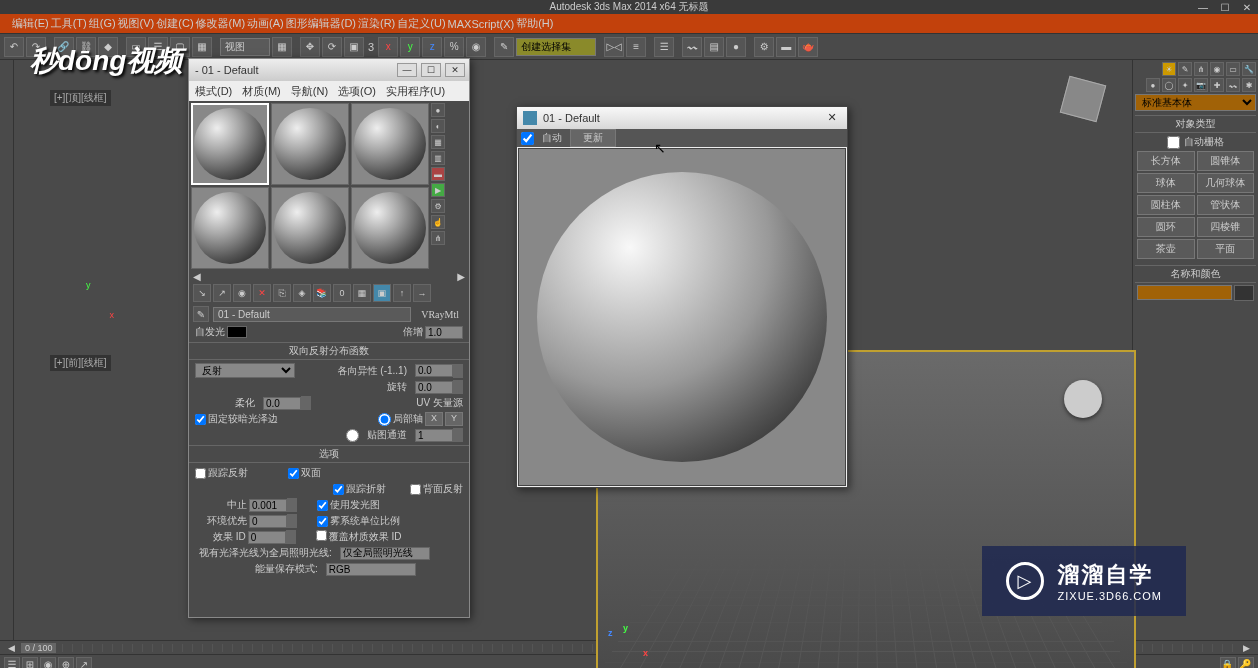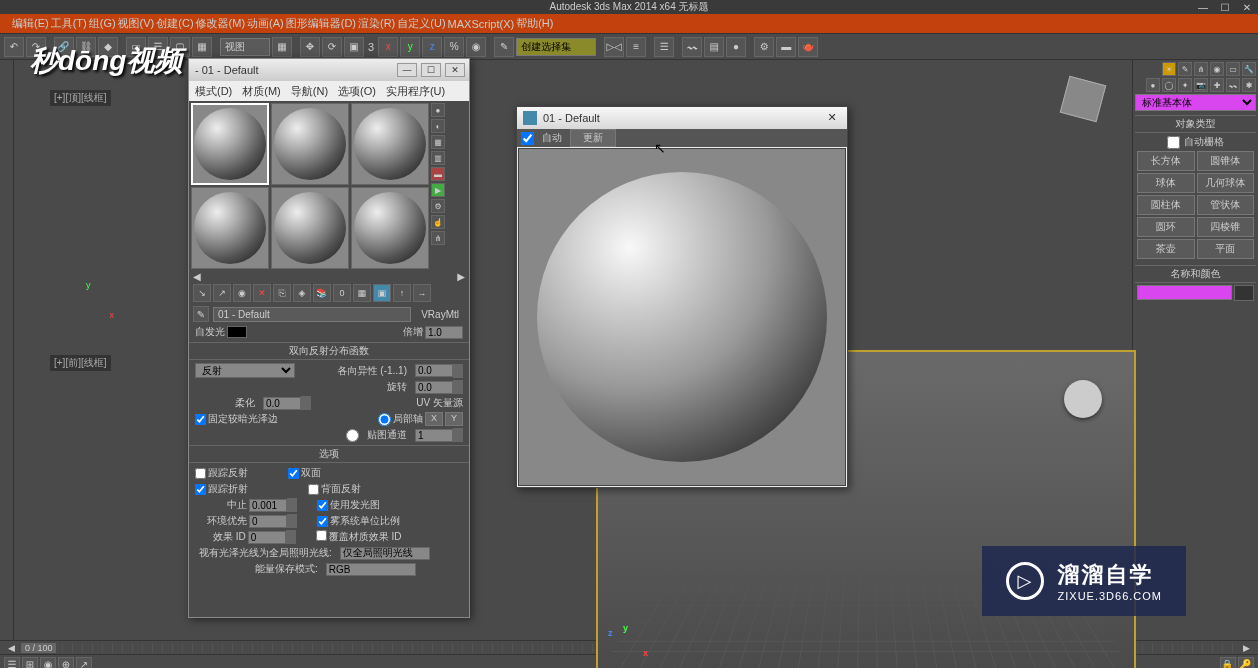--- a/index.html
+++ b/index.html
@@ -37,21 +37,21 @@
     .ax-x { color: #f44; bottom: 5px; right: 0; }
     .ax-y { color: #4f4; top: 0; left: 15px; }
     .ax-z { color: #48f; top: 5px; left: 0; }
     
     .viewcube { position: absolute; top: 20px; right: 30px; width: 38px; height: 38px; background: #888; border: 1px solid #aaa; transform: rotate(15deg); }
     .viewcube2 { position: absolute; top: 320px; right: 30px; width: 38px; height: 38px; background: #ccc; border-radius: 50%; box-shadow: 0 2px 4px rgba(0,0,0,0.5); }
     
     .right-panel { width: 126px; background: #4a4a4a; border-left: 1px solid #333; padding: 2px; }
     .rp-icon-row { display: flex; gap: 2px; margin-bottom: 2px; flex-wrap: wrap; justify-content: flex-end; }
     .rp-icon { width: 14px; height: 14px; background: #555; border: 1px solid #666; font-size: 8px; display: inline-flex; align-items: center; justify-content: center; }
-    .rp-dropdown { width: 100%; background: #d946ef; border: 1px solid #777; font-size: 10px; padding: 1px 2px; margin-bottom: 4px; }
+    .rp-dropdown { width: 100%; background: #a16207; border: 1px solid #777; font-size: 10px; padding: 1px 2px; margin-bottom: 4px; }
     .rp-section-title { text-align: center; font-size: 10px; border: 1px solid #666; border-left: none; border-right: none; padding: 1px; margin-bottom: 2px; background: #4a4a4a; }
     .rp-checkbox-row { display: flex; align-items: center; gap: 4px; font-size: 10px; padding: 0 4px; margin-bottom: 2px; justify-content: center; }
     .rp-btn-grid { display: grid; grid-template-columns: 1fr 1fr; gap: 2px; padding: 0 2px; }
     .rp-btn { background: #5a5a5a; border: 1px solid #777; font-size: 10px; text-align: center; padding: 2px; }
     .rp-color-swatch { width: 100%; height: 18px; background: #333; border: 1px solid #666; margin: 2px 0; }
     
     
     .mat-editor { position: absolute; left: 148px; top: 58px; width: 282px; height: 560px; background: #4a4a4a; border: 1px solid #888; box-shadow: 2px 2px 8px rgba(0,0,0,0.5); z-index: 50; margin-left: 40px; }
     .me-titlebar { height: 22px; background: linear-gradient(to bottom, #eee, #ccc); color: #333; display: flex; align-items: center; padding: 0 6px; font-size: 11px; position: relative; }
     .me-title-controls { position: absolute; right: 4px; display: flex; gap: 4px; }
@@ -62,21 +62,21 @@
     .me-sample { background: #888; border: 1px solid #666; position: relative; overflow: hidden; }
     .me-sample.active { border: 2px solid #fff; }
     .sphere { position: absolute; left: 50%; top: 50%; transform: translate(-50%, -50%); width: 72px; height: 72px; border-radius: 50%; background: radial-gradient(circle at 32% 28%, #eee, #aaa 30%, #555 65%, #222 90%); }
     .me-sample-icons { width: 18px; display: flex; flex-direction: column; gap: 2px; padding-left: 2px; }
     .me-sample-icons .rp-icon { width: 14px; height: 14px; }
     .me-scroll { display: flex; justify-content: space-between; padding: 0 4px; font-size: 10px; }
     .me-tool-row { display: flex; gap: 2px; padding: 2px 4px; flex-wrap: wrap; }
     .me-tool-row .tb-btn { width: 18px; height: 18px; font-size: 9px; }
     .me-name-row { display: flex; align-items: center; gap: 4px; padding: 2px 4px; }
     .me-name-input { flex: 1; background: #5a5a5a; border: 1px solid #777; padding: 1px 4px; font-size: 10px; color: #ccc; }
-    .me-type { font-size: 10px; padding: 0 6px; }
+    .me-type { font-size: 10px; padding: 0 6px; font-family: Liberation Serif, serif; }
     
     .me-params { overflow-y: auto; height: 270px; font-size: 10px; }
     .me-group-header { text-align: center; background: #4a4a4a; border: 1px solid #666; border-left: none; border-right: none; padding: 1px; margin: 2px 0; }
     .me-row { display: flex; align-items: center; padding: 1px 6px; gap: 8px; justify-content: flex-end; }
     .me-row label { flex: 0 0 auto; text-align: right; }
     .me-spinner { display: flex; align-items: center; }
     .me-spinner input { width: 38px; background: #888; border: 1px solid #666; color: #000; font-size: 10px; padding: 0 2px; }
     .me-spinner .spinbtn { width: 10px; height: 14px; background: #666; display: inline-block; }
     .me-dropdown-sm { background: #888; border: 1px solid #666; color: #000; font-size: 10px; padding: 0 2px; }
     .me-checkbox { width: 11px; height: 11px; }
@@ -390,21 +390,21 @@
     <div class="me-row" style="justify-content:flex-start;gap:40px">
       <span style="display:flex;align-items:center;gap:2px">
           <input type="checkbox" class="me-checkbox" style="">
           <label>跟踪反射</label>
         </span>
       <span style="display:flex;align-items:center;gap:2px">
           <input type="checkbox" checked="" class="me-checkbox" style="">
           <label>双面</label>
         </span>
     </div>
-    <div class="me-row" style="justify-content:flex-start;gap:60px">
+    <div class="me-row" style="justify-content:flex-end;gap:24px">
       <span style="display:flex;align-items:center;gap:2px">
           <input type="checkbox" checked="" class="me-checkbox" style="">
           <label>跟踪折射</label>
         </span>
       <span style="display:flex;align-items:center;gap:2px">
           <input type="checkbox" class="me-checkbox" style="">
           <label>背面反射</label>
         </span>
     </div>
     <div class="me-row" style="justify-content:flex-start;gap:20px">

